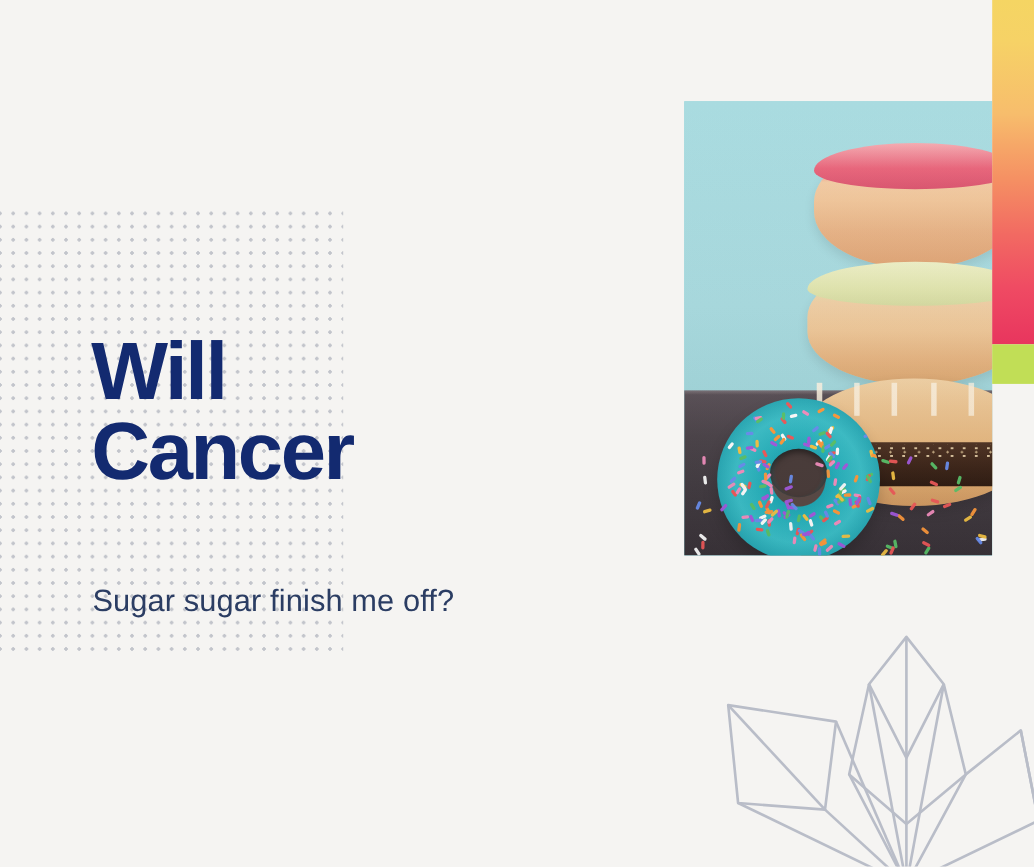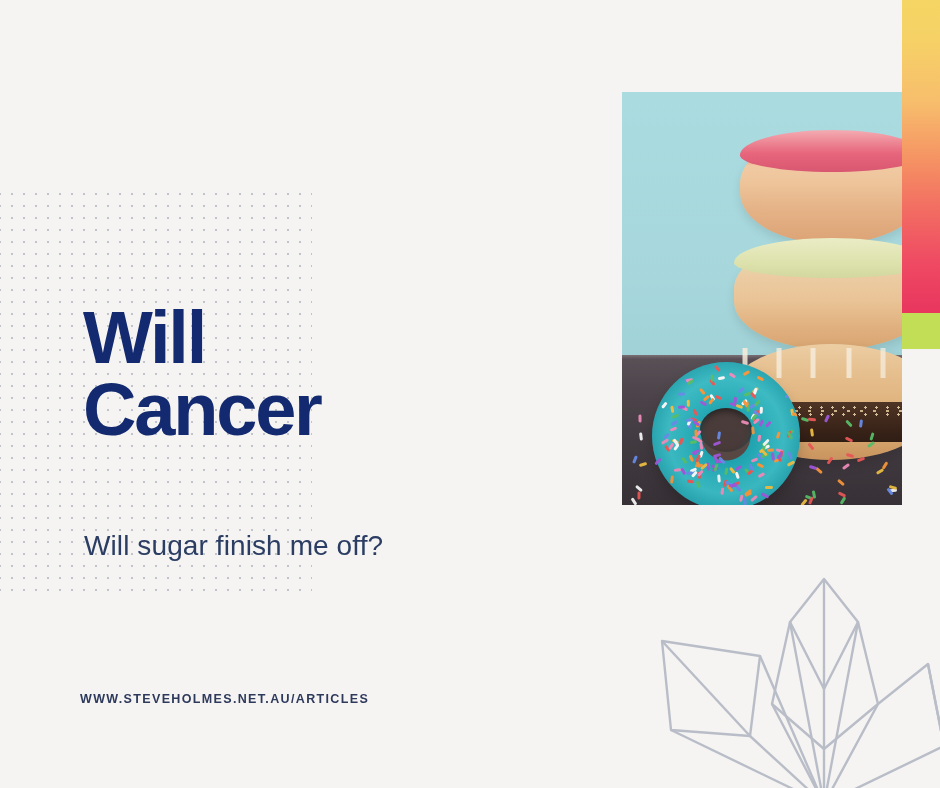--- a/index.html
+++ b/index.html
@@ -229,23 +229,22 @@
   <div class="edge-bar"></div>
   <div class="edge-block"></div>
 
 
 
   <h1 class="headline">
     <span class="l1">Will</span>
     <span class="l2">Cancer</span>
   </h1>
 
-  <div class="subtitle">Will sugar finish me off?</div>
-
-  <div class="footer-url">WWW.STEVEHOLMES.NET.AU/ARTICLES</div>
+  <div class="subtitle">Sugar sugar finish me off?</div>
+
 
   <div class="photo">
     <div class="ph-sky"></div>
     <div class="ph-table"></div>
 
     <div class="dn dn-top"></div>
     <div class="dn-top-ice"></div>
 
     <div class="dn dn-2"></div>
     <div class="dn-2-ice"></div>

